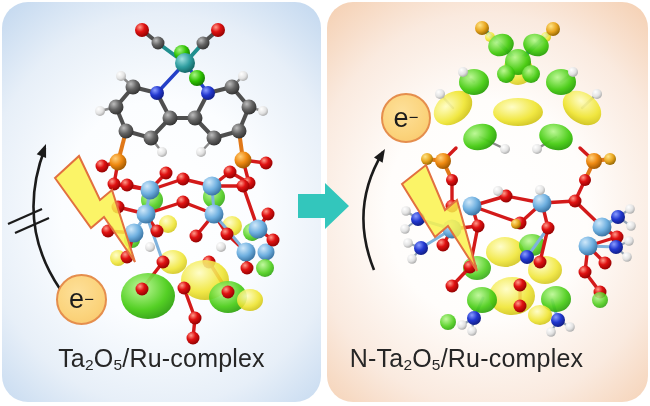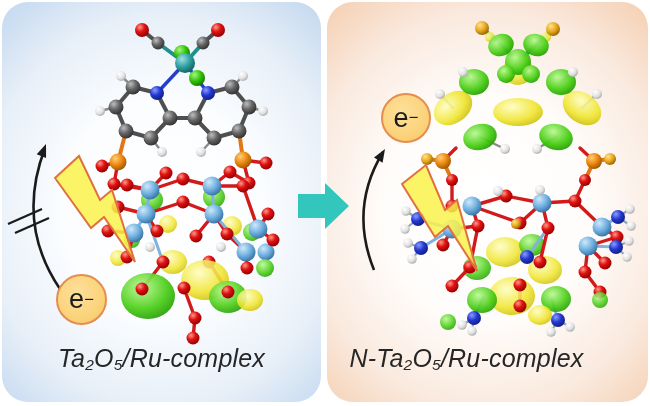--- a/index.html
+++ b/index.html
@@ -27,21 +27,21 @@
     background: radial-gradient(circle at 42% 36%, #fde09a 0%, #fbd37b 60%, #f8c468 100%);
     border:2px solid #e58e4d;
     display:flex; align-items:center; justify-content:center;
     color:#1c1c1c; font-size:27px; line-height:1;
   }
   .electron sup { font-size:0.62em; vertical-align:0.45em; line-height:0; }
   .electron-left  { left:56px;  top:274px; width:47px; height:47px; }
   .electron-right { left:381px; top:93px;  width:46px; height:46px; }
   .panel-label {
     position:absolute; top:344px; text-align:center;
-    font-size:25px; color:#262626; letter-spacing:0.2px;font-style:italic;
+    font-size:25px; color:#262626; letter-spacing:0.2px;
   }
   .panel-label sub { font-size:0.62em; vertical-align:-0.22em; line-height:0; }
   .label-left  { left:2px;  width:319px; }
   .label-right { left:327px; width:279px; }
 
   
   .bC  { stroke:#4f4f4f; stroke-width:4;   stroke-linecap:round; }
   .bH  { stroke:#8a8a8a; stroke-width:2.4; stroke-linecap:round; }
   .bRu { stroke:#1f8f8f; stroke-width:4;   stroke-linecap:round; }
   .bN  { stroke:#2440c8; stroke-width:3.4; stroke-linecap:round; }

